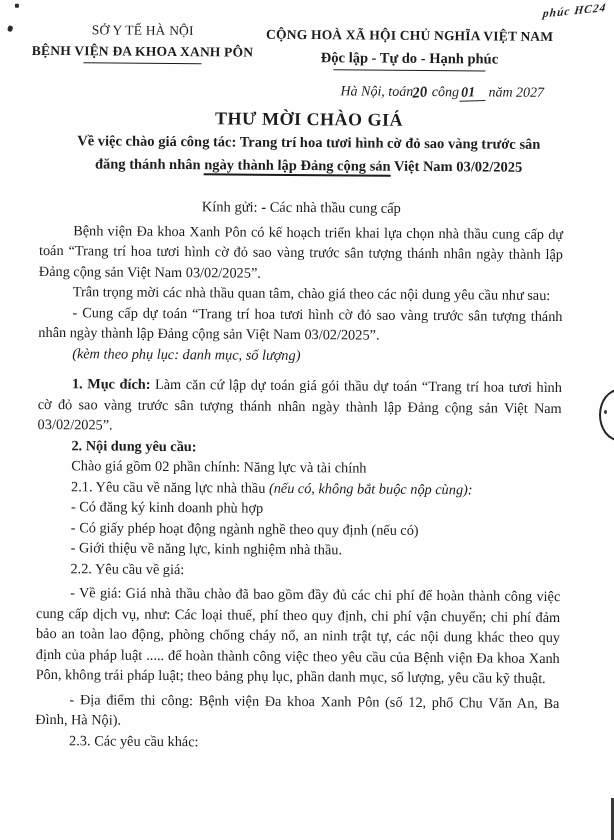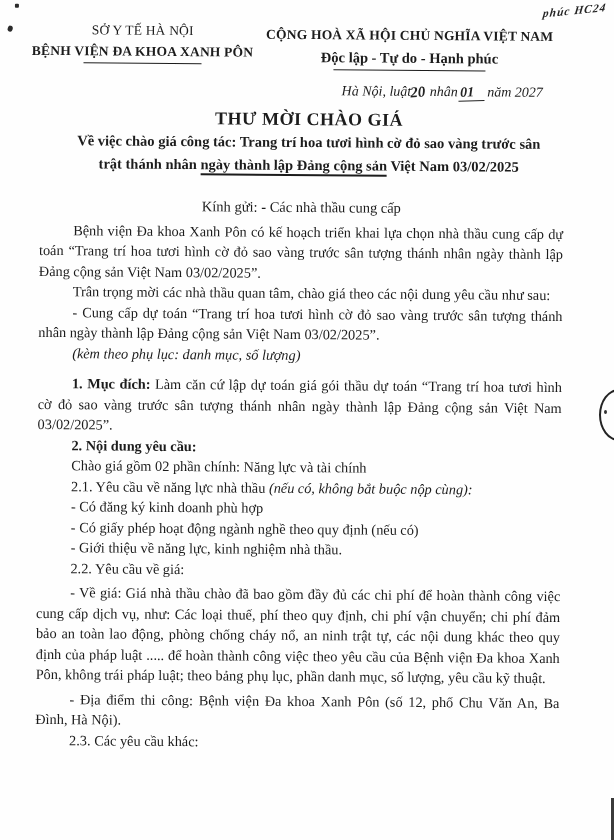--- a/index.html
+++ b/index.html
@@ -72,31 +72,31 @@
       <div class="rule-left"></div>
     </div>
 
     <div class="hdr-right">
       <div class="l1">CỘNG HOÀ XÃ HỘI CHỦ NGHĨA VIỆT NAM</div>
       <div class="l2">Độc lập - Tự do - Hạnh phúc</div>
       <div class="rule-right"></div>
     </div>
 
     <div class="dateline">
-      <span>Hà Nội, luật</span><span class="hand hw-day">20</span>
-      <span>nhân</span><span class="hand hw-month">01</span>
+      <span>Hà Nội, toán</span><span class="hand hw-day">20</span>
+      <span>công</span><span class="hand hw-month">01</span>
       <span>năm 2027</span>
     </div>
 
     <div class="title">THƯ MỜI CHÀO GIÁ</div>
 
     <div class="subtitle">
       <div>Về việc chào giá công tác: Trang trí hoa tươi hình cờ đỏ sao vàng trước sân</div>
       <div>
-        <span>trật thánh nhân </span><span class="u-part">ngày thành lập Đảng cộng sản</span><span> Việt Nam 03/02/2025</span>
+        <span>đăng thánh nhân </span><span class="u-part">ngày thành lập Đảng cộng sản</span><span> Việt Nam 03/02/2025</span>
       </div>
     </div>
 
     <div class="doc-body">
       <p class="salutation">Kính gửi: - Các nhà thầu cung cấp</p>
       <p>Bệnh viện Đa khoa Xanh Pôn có kế hoạch triển khai lựa chọn nhà thầu cung cấp dự toán “Trang trí hoa tươi hình cờ đỏ sao vàng trước sân tượng thánh nhân ngày thành lập Đảng cộng sản Việt Nam 03/02/2025”.</p>
       <p>Trân trọng mời các nhà thầu quan tâm, chào giá theo các nội dung yêu cầu như sau:</p>
       <p>- Cung cấp dự toán “Trang trí hoa tươi hình cờ đỏ sao vàng trước sân tượng thánh nhân ngày thành lập Đảng cộng sản Việt Nam 03/02/2025”.</p>
       <p class="i">(kèm theo phụ lục: danh mục, số lượng)</p>
       <p class="mt10"><span class="b">1. Mục đích:</span><span> Làm căn cứ lập dự toán giá gói thầu dự toán “Trang trí hoa tươi hình cờ đỏ sao vàng trước sân tượng thánh nhân ngày thành lập Đảng cộng sản Việt Nam 03/02/2025”.</span></p>

